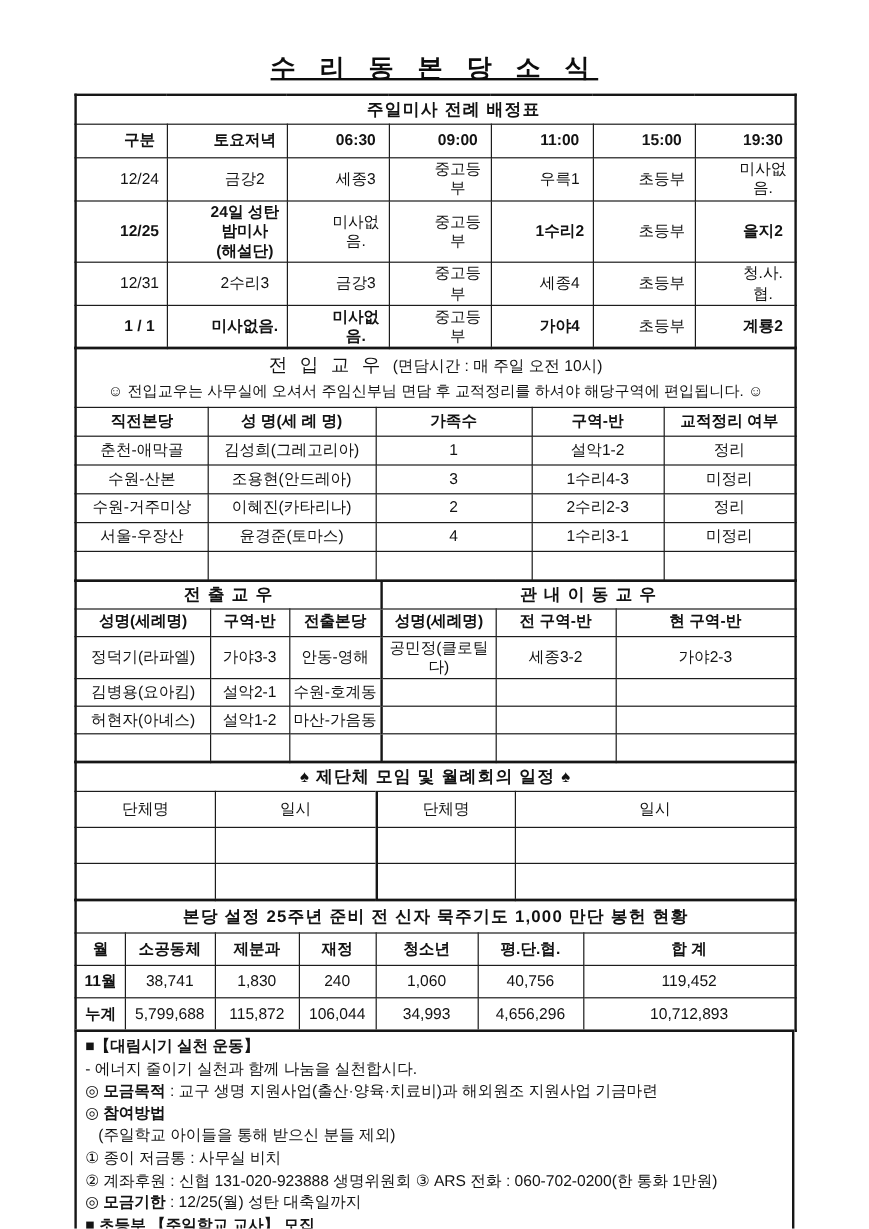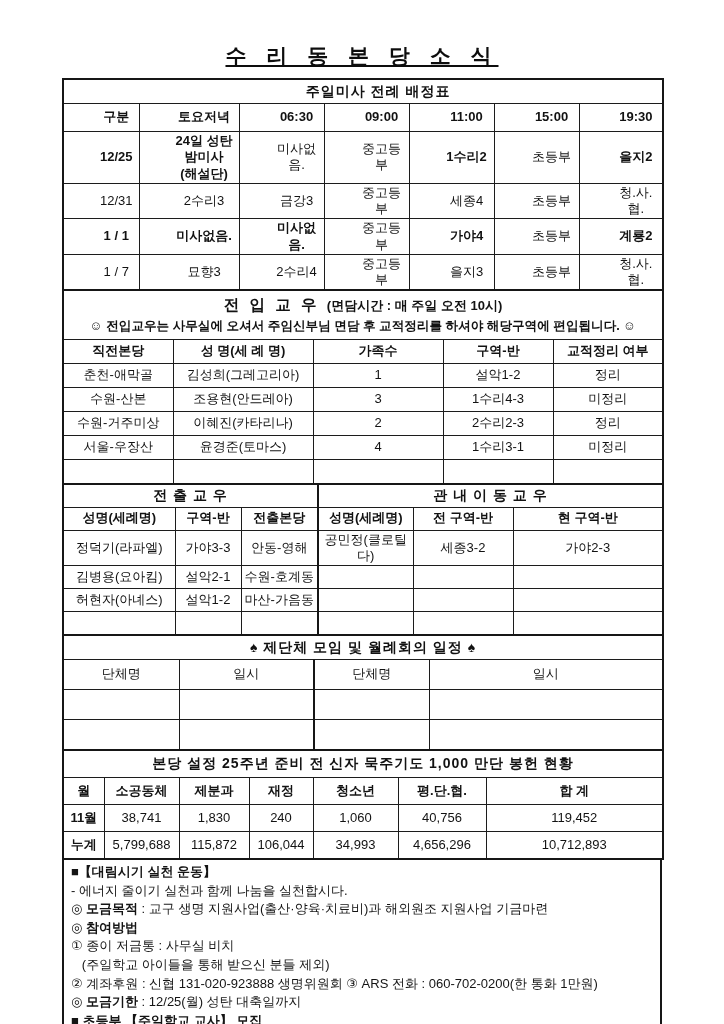--- a/index.html
+++ b/index.html
@@ -33,21 +33,21 @@
     border:1px solid #1c1c1c;
     text-align:center;
     vertical-align:middle;
     font-size:13px;
     padding:1px 2px;
     overflow:hidden;
     line-height:1.25;
   }
   .b{font-weight:bold;}
   .tbl td.title{font-size:14px;font-weight:bold;letter-spacing:1px;}
-  .tbl td.title2{font-weight:bold;white-space:pre-line;line-height:1.45;padding:3px 0;letter-spacing:0;}
+  .tbl td.title2{font-weight:normal;white-space:pre-line;line-height:1.45;padding:3px 0;letter-spacing:0;}
   .big{font-size:15.5px;letter-spacing:3px;}
   .sub{font-size:12.6px;letter-spacing:0;}
   .dv{border-left:2px solid #161616 !important;}
   .sm{font-size:11.5px;white-space:pre-line;line-height:1.15;}
   .t-mass td{height:25px;padding-left:32px;}
   .t-mass td.title{height:21px;}
   .t-in td{height:21px;}
   .t-out td{height:20px;}
   .t-grp td{height:27px;}
   .t-grp td.title{height:21px;}
@@ -91,20 +91,29 @@
         <tr>
           <td class="b">구분</td>
           <td class="b">토요저녁</td>
           <td class="b">06:30</td>
           <td class="b">09:00</td>
           <td class="b">11:00</td>
           <td class="b">15:00</td>
           <td class="b">19:30</td>
         </tr>
         <tr>
+          <td>12/24</td>
+          <td>금강2</td>
+          <td>세종3</td>
+          <td>중고등부</td>
+          <td>우륵1</td>
+          <td>초등부</td>
+          <td>미사없음.</td>
+        </tr>
+        <tr>
           <td class="b">12/25</td>
           <td class="sm b">24일 성탄 밤미사
 (해설단)</td>
           <td>미사없음.</td>
           <td>중고등부</td>
           <td class="b">1수리2</td>
           <td>초등부</td>
           <td class="b">을지2</td>
         </tr>
         <tr>
@@ -118,29 +127,20 @@
         </tr>
         <tr>
           <td class="b">1 / 1</td>
           <td class="b">미사없음.</td>
           <td class="b">미사없음.</td>
           <td>중고등부</td>
           <td class="b">가야4</td>
           <td>초등부</td>
           <td class="b">계룡2</td>
         </tr>
-        <tr>
-          <td>1 / 7</td>
-          <td>묘향3</td>
-          <td>2수리4</td>
-          <td>중고등부</td>
-          <td>을지3</td>
-          <td>초등부</td>
-          <td>청.사.협.</td>
-        </tr>
       </tbody>
     </table>
 
   <table class="tbl t-in">
     <colgroup>
       <col style="width:110px">
         <col style="width:140px">
         <col style="width:130px">
       <col style="width:110px">
         <col style="width:110px">
@@ -326,20 +326,20 @@
           <td>10,712,893</td>
         </tr>
       </tbody>
     </table>
 
   <div class="notices">
       <p><span class="b">■【대림시기 실천 운동】</span></p>
       <p><span>- 에너지 줄이기 실천과 함께 나눔을 실천합시다.</span></p>
       <p><span>◎ </span><span class="b">모금목적</span><span> : 교구 생명 지원사업(출산·양육·치료비)과 해외원조 지원사업 기금마련</span></p>
       <p><span>◎ </span><span class="b">참여방법</span></p>
+      <p><span>   (주일학교 아이들을 통해 받으신 분들 제외)</span></p>
       <p><span>① 종이 저금통 : 사무실 비치</span></p>
-      <p><span>   (주일학교 아이들을 통해 받으신 분들 제외)</span></p>
       <p><span>② 계좌후원 : 신협 131-020-923888 생명위원회 ③ ARS 전화 : 060-702-0200(한 통화 1만원)</span></p>
       <p><span>◎ </span><span class="b">모금기한</span><span> : 12/25(월) 성탄 대축일까지</span></p>
       <p><span class="b">■ 초등부 【주일학교 교사】 모집</span></p>
     </div>
 
 </div>
 
 </body></html>

